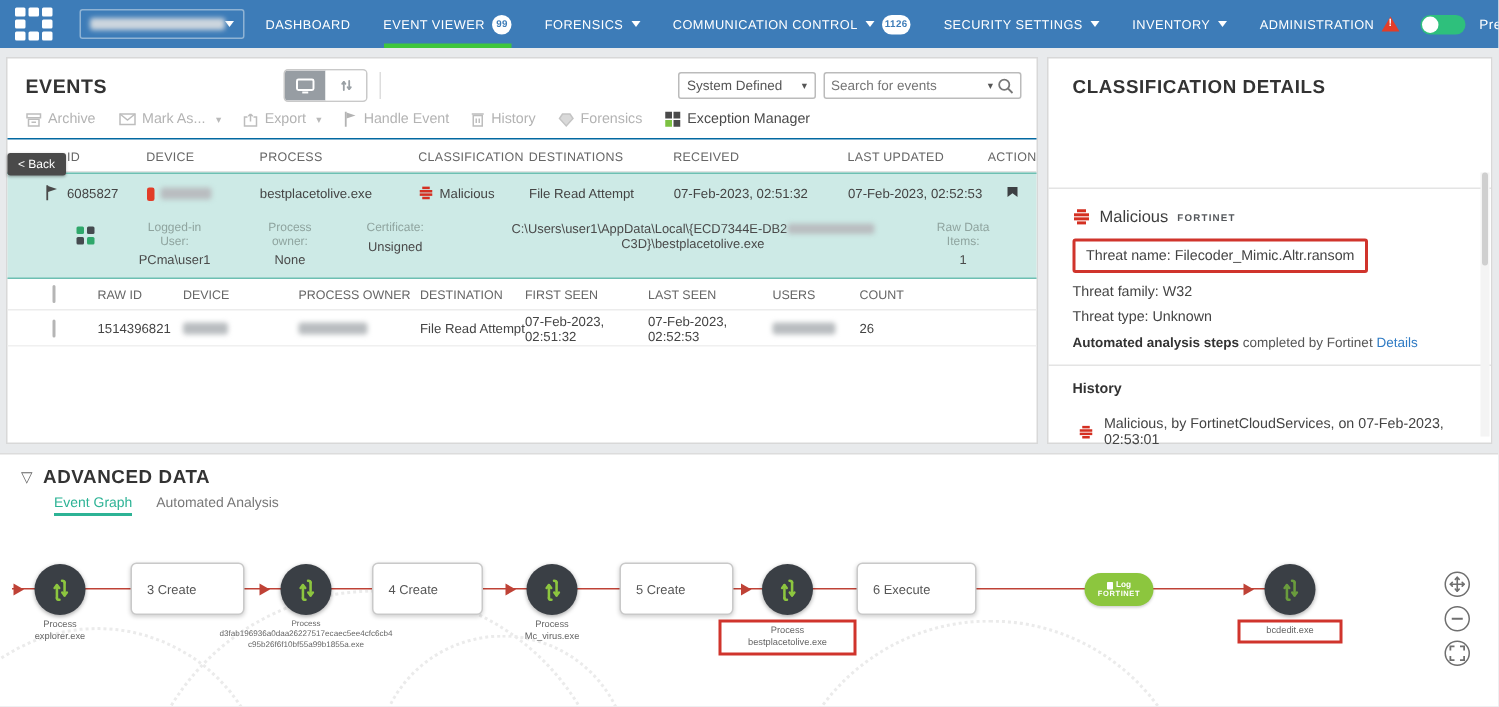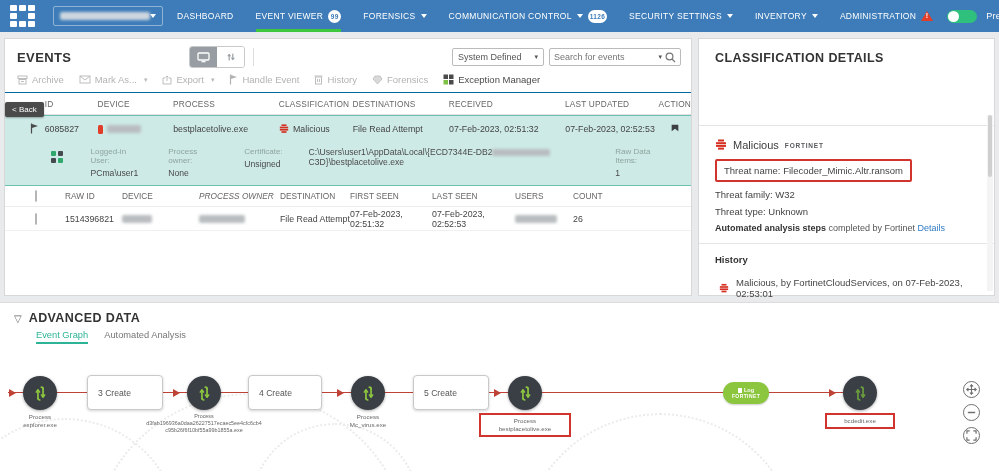--- a/index.html
+++ b/index.html
@@ -80,31 +80,31 @@
   .c-lu{width:99px;} .c-act{width:34px; text-align:center;}
   .back-btn { position:absolute; left:0; top:10px; background:#4a4a4a; color:#fff; font-size:8px;
     padding:3px 7px; border-radius:2px; z-index:6; cursor:pointer; box-shadow:0 1px 2px rgba(0,0,0,.3); }
   .sel-block { background:#cdeae6; border-top:1px solid #6dbfb2; border-bottom:1px solid #6dbfb2; }
   .mainrow { height:26px; cursor:pointer; }
   .cellflex { display:flex; align-items:center; gap:4px; }
   .dev-dot { width:5px; height:9px; background:#e23d28; border-radius:1.5px; display:inline-block; }
 
   
   .detailrow { display:flex; padding:5px 12px 7px 46px; gap:0; }
-  .dgroup { display:flex; flex-direction:column; gap:3px; }
+  .dgroup { display:flex; flex-direction:column; gap:3px;text-align:center; }
   .dlabel { font-size:8px; color:#8fa49f; }
   .dvalue { font-size:8.6px; color:#4a4a4a; }
   .gridicon { display:grid; grid-template-columns:5px 5px; grid-template-rows:5px 5px; gap:1.5px;
     margin:4px 28px 0 0; }
   .gridicon i { border-radius:1px; }
 
   
   .sthead { height:21px; color:#666; font-size:8.3px; border-bottom:1px solid #ececec; }
   .s-pad{width:30px;} .s-chk{width:30px;} .s-rid{width:57px;} .s-dev{width:77px;}
-  .s-own{width:81px;font-style:italic;} .s-dst{width:70px;} .s-fs{width:82px;} .s-ls{width:83px;}
+  .s-own{width:81px;} .s-dst{width:70px;} .s-fs{width:82px;} .s-ls{width:83px;}
   .s-us{width:58px;} .s-ct{width:40px;}
   .strow { height:24px; border-bottom:1px solid #f0f0f0; }
   .cbx { width:9px; height:9px; border:1px solid #b5b5b5; border-radius:1px; background:#fff; cursor:pointer; }
 
   
   .cl-title { font-size:12.5px; font-weight:bold; color:#333; letter-spacing:.4px; }
   .cl-div { height:1px; background:#e4e4e4; margin:0 -16px; }
   .cl-sp1 { height:60px; }
   .mal-row { display:flex; align-items:center; gap:6px; margin:13px 0 8px 0; }
   .mal-text { font-size:11px; color:#3c3c3c; }
@@ -562,20 +562,21 @@
               <path d="M13 4 V14"></path>
               <path d="M13 14 L11.2 11.8 M13 14 L14.8 11.8"></path>
             </g>
           </svg>
         </span>
       <span class="glabel hlbox" style="width:92px">
         <span>Process</span><br><span>bestplacetolive.exe</span>
       </span>
     </div>
 
+    <div class="gbox" style="left:571px; width:80px;">6 Execute</div>
 
     <div class="gpill">
       <span class="l1">
           <span class="doc"></span>
           <span>Log</span>
         </span>
       <span class="l2">FORTINET</span>
     </div>
 
     <div class="gnode" style="left:843px; top:73px; width:34px;">

